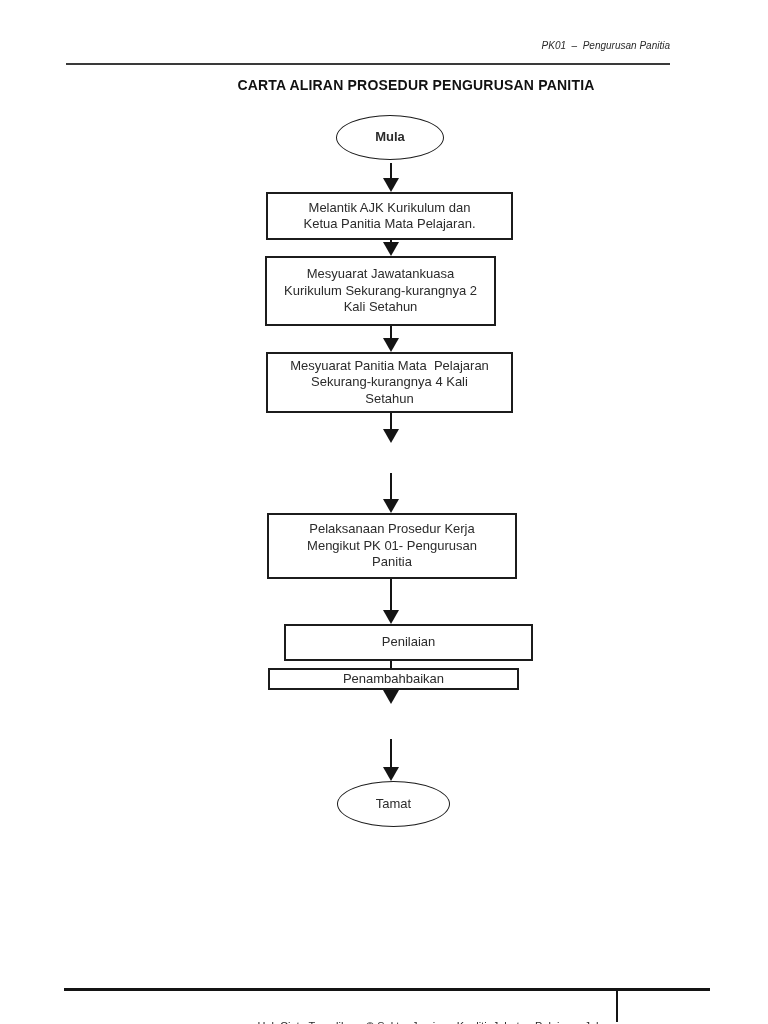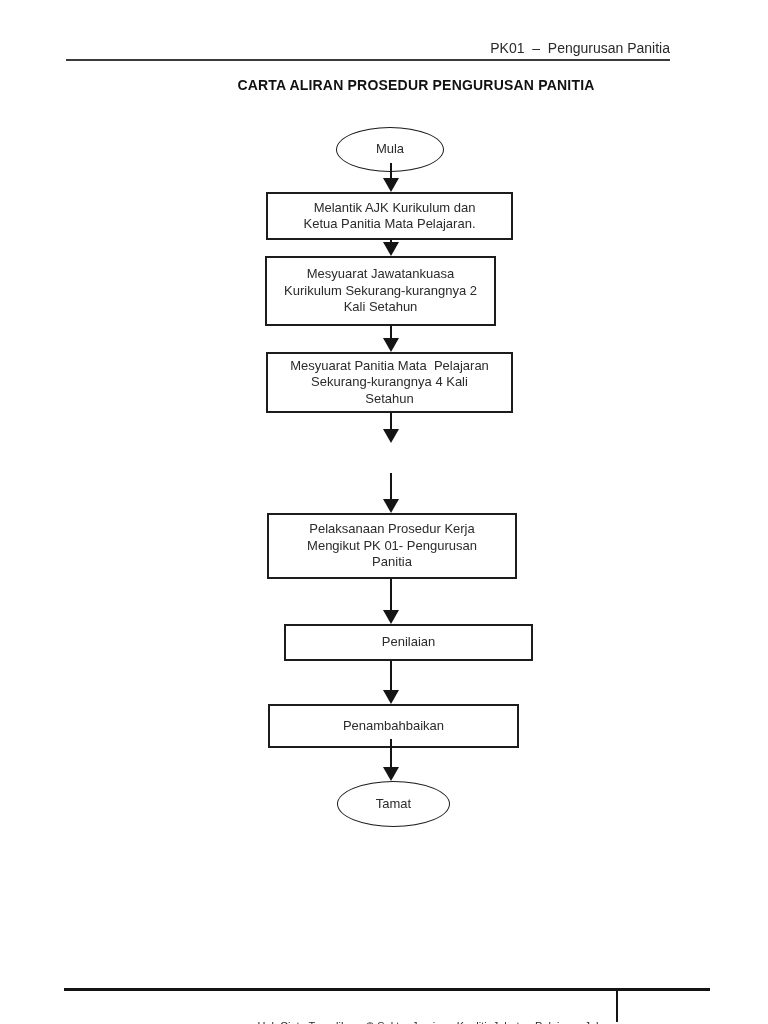--- a/index.html
+++ b/index.html
@@ -13,24 +13,25 @@
   }
   .page { position: absolute; inset: 0; background: #fff; }
 
   
   .doc-header {
     position: absolute;
     left: 66px; top: 40px;
     width: 604px;
     border-bottom: 2px solid #3a3a3a;
     text-align: right;
-    font-size: 14px;
+    font-size: 10px;
     color: #2a2a2a;
-    padding-bottom: 3px;
+    padding-bottom: 12px;
     white-space: pre;
+    font-style: italic;
   }
 
   
   .doc-title {
     position: absolute;
     left: 0; top: 77px;
     width: 768px;
     text-align: center;
     font-size: 14px;
     font-weight: bold;
@@ -111,28 +112,28 @@
 </style>
 </head>
 <body>
 
 <div class="page">
 
   <div class="doc-header">PK01  –  Pengurusan Panitia</div>
 
   <div class="doc-title">CARTA ALIRAN PROSEDUR PENGURUSAN PANITIA</div>
 
-  <div class="node terminator" style="left:336px; top:127px; width:108px; height:45px;">Mula</div>
+  <div class="node terminator" style="left:336px; top:115px; width:108px; height:45px;font-weight:bold;">Mula</div>
 
   <div class="arrow" style="left:383px; top:163px; height:29px;">
     <div class="shaft"></div>
     <div class="head"></div>
   </div>
 
-  <div class="node" style="left:266px; top:192px; width:247px; height:48px;text-align:right;">Melantik AJK Kurikulum dan
+  <div class="node" style="left:266px; top:192px; width:247px; height:48px;">Melantik AJK Kurikulum dan
 Ketua Panitia Mata Pelajaran.</div>
 
   <div class="arrow" style="left:383px; top:240px; height:16px;">
     <div class="shaft"></div>
     <div class="head"></div>
   </div>
 
   <div class="node" style="left:265px; top:256px; width:231px; height:70px;">Mesyuarat Jawatankuasa
 Kurikulum Sekurang-kurangnya 2
 Kali Setahun</div>
@@ -166,21 +167,21 @@
     <div class="head"></div>
   </div>
 
   <div class="node" style="left:284px; top:624px; width:249px; height:37px;">Penilaian</div>
 
   <div class="arrow" style="left:383px; top:661px; height:43px;">
     <div class="shaft"></div>
     <div class="head"></div>
   </div>
 
-  <div class="node" style="left:268px; top:704px; width:251px; height:44px;">Penambahbaikan</div>
+  <div class="node" style="left:268px; top:668px; width:251px; height:22px;">Penambahbaikan</div>
 
   <div class="arrow" style="left:383px; top:739px; height:42px;">
     <div class="shaft"></div>
     <div class="head"></div>
   </div>
 
   <div class="node terminator" style="left:337px; top:781px; width:113px; height:46px;">Tamat</div>
 
   <div class="footer-rule"></div>
 

